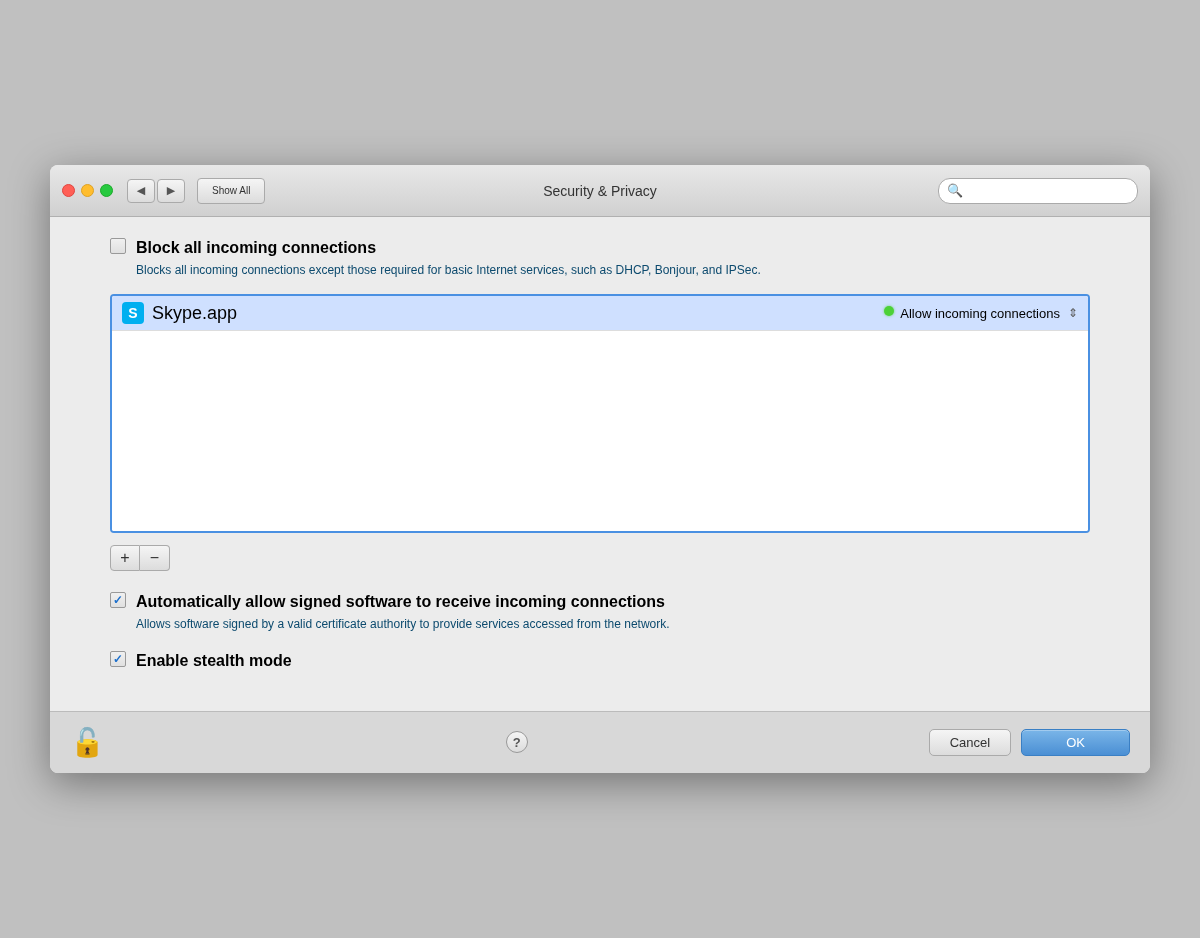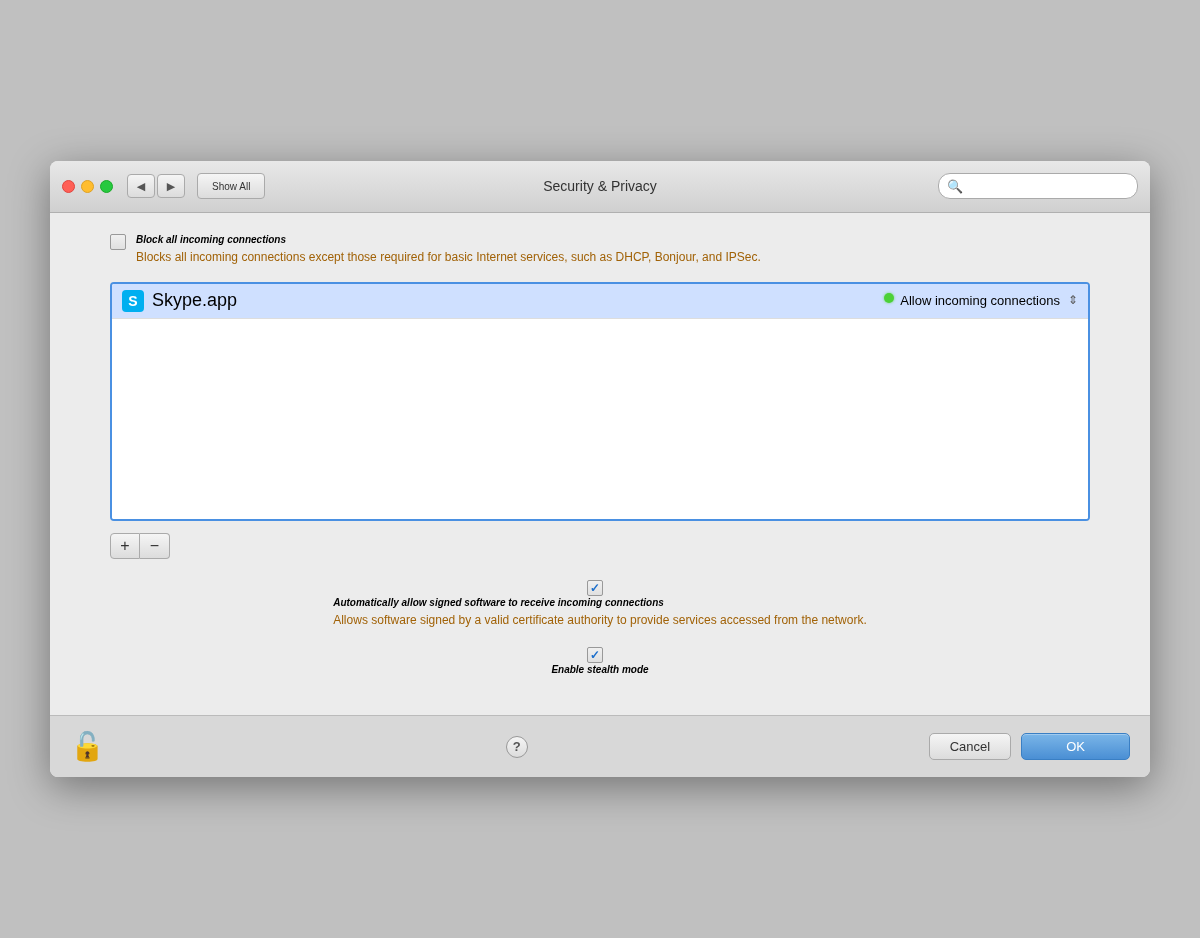--- a/index.html
+++ b/index.html
@@ -155,29 +155,28 @@
     .checkbox-custom.checked::after {
       content: '✓';
       font-size: 12px;
       color: #1c6fcc;
       font-weight: bold;
     }
 
     .checkbox-label-group {}
 
     .checkbox-label {
-      font-size: 10px;
+      font-size: 16px;
       font-weight: bold;
       line-height: 1.4;
-      font-style: italic;
     }
 
     .checkbox-desc {
       font-size: 12px;
-      color: #a16207;
+      color: #0c4a6e;
       line-height: 1.4;
       margin-top: 2px;
     }
 
     
     .app-list-container {
       border: 2px solid #4a90e2;
       border-radius: 4px;
       background: #fff;
       margin-bottom: 12px;
@@ -267,23 +266,22 @@
     }
 
     .icon-btn:last-child {
       border-radius: 0 4px 4px 0;
       border-left: none;
     }
 
     
     .option-row {
       display: flex;
-      align-items: center;
+      align-items: flex-start;
       margin-bottom: 18px;
-      flex-direction: column;
     }
 
     
     .bottom-bar {
       background: #d8d8d8;
       border-top: 1px solid #bbb;
       padding: 14px 20px;
       display: flex;
       align-items: center;
     }

